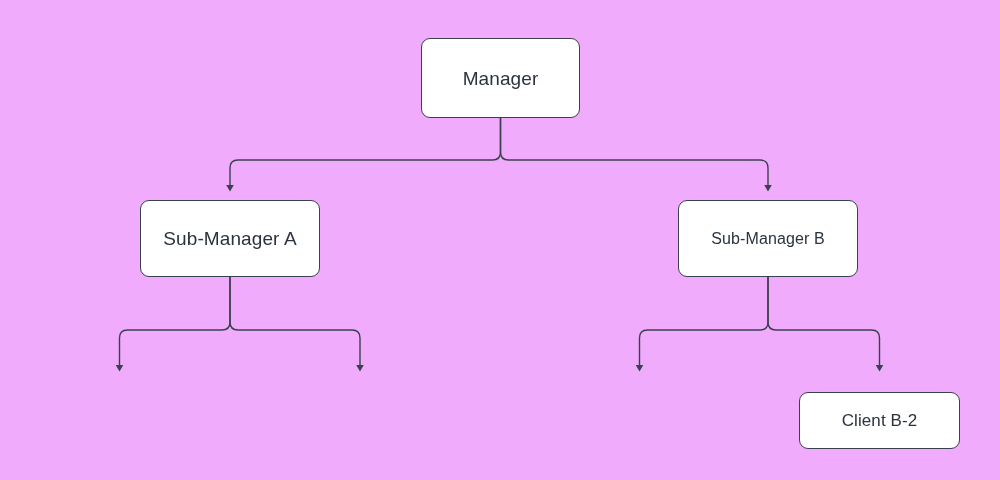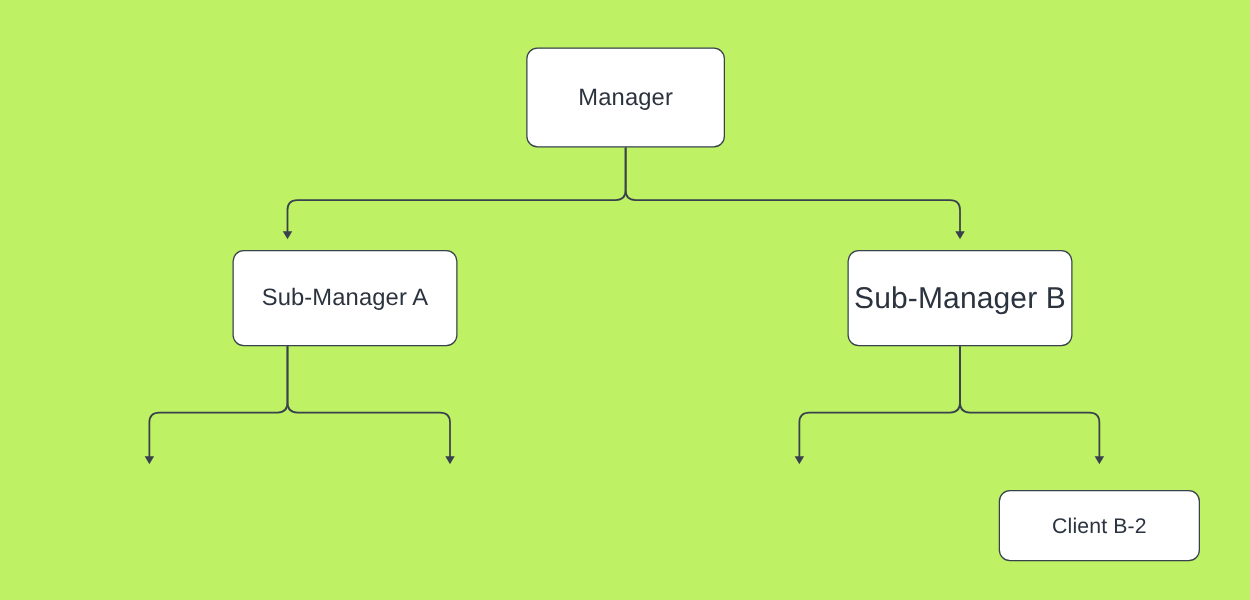--- a/index.html
+++ b/index.html
@@ -11,21 +11,21 @@
   body {
     width: 1000px;
     height: 480px;
     overflow: hidden;
     font-family: "Liberation Sans", sans-serif;
   }
   #diagram-canvas {
     position: relative;
     width: 1000px;
     height: 480px;
-    background: #bef264;
+    background: #f0abfc;
     text-decoration: underline;
   }
   #edge-layer {
     position: absolute;
     top: 0;
     left: 0;
     width: 1000px;
     height: 480px;
     pointer-events: none;
   }
@@ -46,22 +46,22 @@
     line-height: 1;
     white-space: nowrap;
     user-select: none;
   }
   .node-label {
     display: block;
     text-align: center;
   }
   
   .node-manager      { left: 421px; top:  38px; width: 159px; height: 80px; font-size: 19px; }
-  .node-sub-a        { left: 140px; top: 200px; width: 180px; height: 77px; font-size: 19px; margin-left: 46px; }
-  .node-sub-b        { left: 678px; top: 200px; width: 180px; height: 77px; font-size: 24px; }
+  .node-sub-a        { left: 140px; top: 200px; width: 180px; height: 77px; font-size: 19px; }
+  .node-sub-b        { left: 678px; top: 200px; width: 180px; height: 77px; font-size: 16px; }
   .node-client-a1    { left:  39px; top: 380px; width: 161px; height: 57px; font-size: 17px; }
   .node-client-a2    { left: 280px; top: 380px; width: 160px; height: 57px; font-size: 17px; }
   .node-client-b1    { left: 559px; top: 380px; width: 161px; height: 57px; font-size: 17px; }
   .node-client-b2    { left: 799px; top: 392px; width: 161px; height: 57px; font-size: 17px; }
 </style>
 </head>
 <body>
 
 <div id="diagram-canvas">
 

